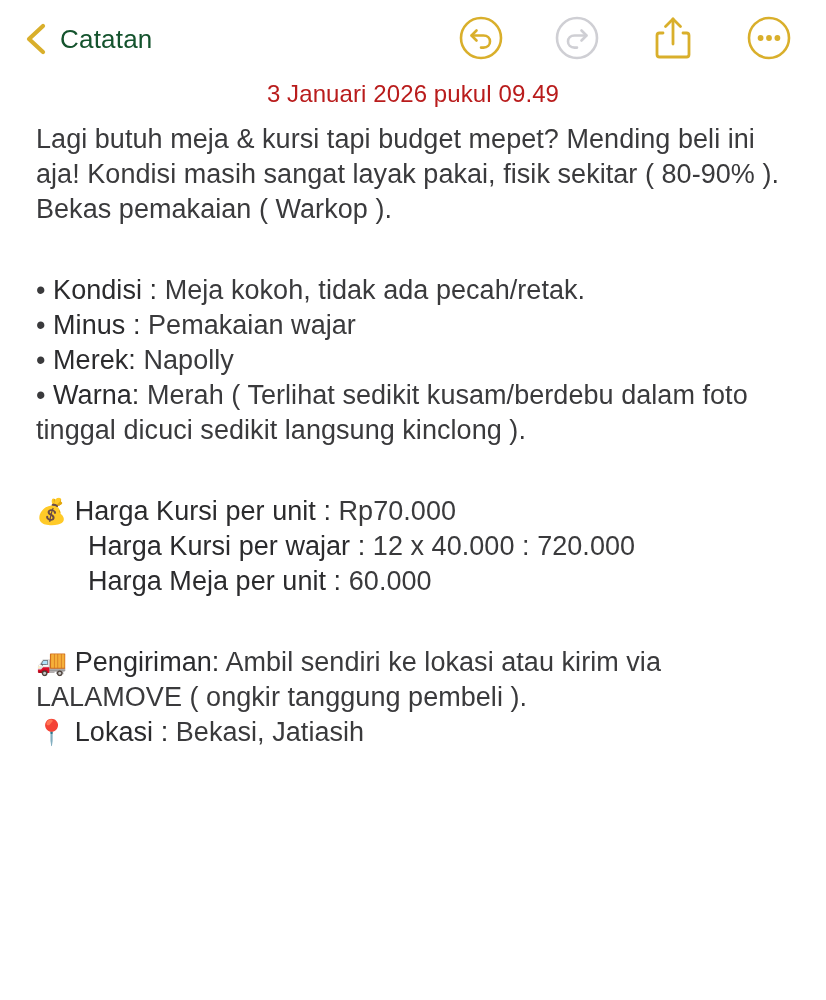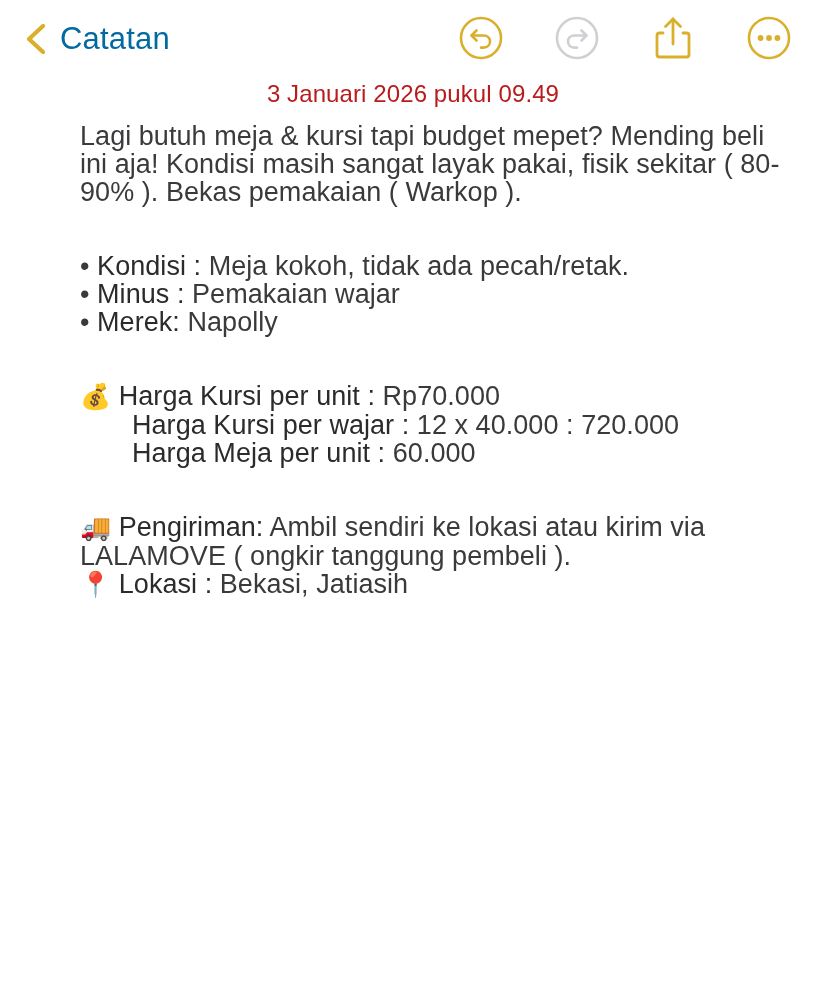--- a/index.html
+++ b/index.html
@@ -30,22 +30,22 @@
     align-items: center;
     gap: 12px;
     cursor: pointer;
   }
   .chev {
     display: block;
     width: 26px;
     height: 34px;
   }
   .back-label {
-    font-size: 31px;
-    color: #0369a1;
+    font-size: 26px;
+    color: #14532d;
     letter-spacing: 0.2px;
     white-space: nowrap;
   }
   .tool-spacer { flex: 1 1 auto; }
   .tool-icons {
     display: flex;
     align-items: center;
     gap: 50px;
     margin-right: 6px;
   }
@@ -64,23 +64,23 @@
 
   
   .note-date {
     text-align: center;
     font-size: 24px;
     color: #b91c1c;
     padding: 2px 0 14px 0;
     letter-spacing: 0.1px;
   }
   .note-body {
-    padding: 0 44px 0 80px;
+    padding: 0 44px 0 36px;
     font-size: 27px;
-    line-height: 28px;
+    line-height: 35px;
     color: #3a3a3c;
     letter-spacing: 0.05px;
   }
   .para { margin: 0; }
   .blank-line { height: 46px; }
   .line { white-space: normal; }
   .b { font-weight: normal; color: #2b2b2d; }
   .emoji {
     font-family: "DejaVu Sans", sans-serif;
     font-size: 25px;
@@ -159,20 +159,21 @@
     <p class="para line">Lagi butuh meja &amp; kursi tapi budget mepet? Mending beli ini aja! Kondisi masih sangat layak pakai, fisik sekitar ( 80-90% ). Bekas pemakaian ( Warkop ).</p>
 
     <div class="blank-line"></div>
 
     <p class="para bullet-line"><span>•</span> <span class="b">Kondisi :</span> <span>Meja kokoh, tidak ada pecah/retak.</span></p>
 
     <p class="para bullet-line"><span>•</span> <span class="b">Minus :</span> <span>Pemakaian wajar</span></p>
 
     <p class="para bullet-line"><span>•</span> <span class="b">Merek:</span> <span>Napolly</span></p>
 
+    <p class="para bullet-line"><span>•</span> <span class="b">Warna:</span> <span>Merah ( Terlihat sedikit kusam/berdebu dalam foto tinggal dicuci sedikit langsung kinclong ).</span></p>
 
     <div class="blank-line"></div>
 
     <p class="para"><span class="emoji">💰</span> <span class="b">Harga Kursi per unit :</span> <span>Rp70.000</span></p>
 
     <p class="para indent-price"><span class="b">Harga Kursi per wajar :</span><span> 12 x 40.000 : 720.000</span></p>
 
     <p class="para indent-price"><span class="b">Harga Meja per unit :</span> <span>60.000</span></p>
 
     <div class="blank-line"></div>

